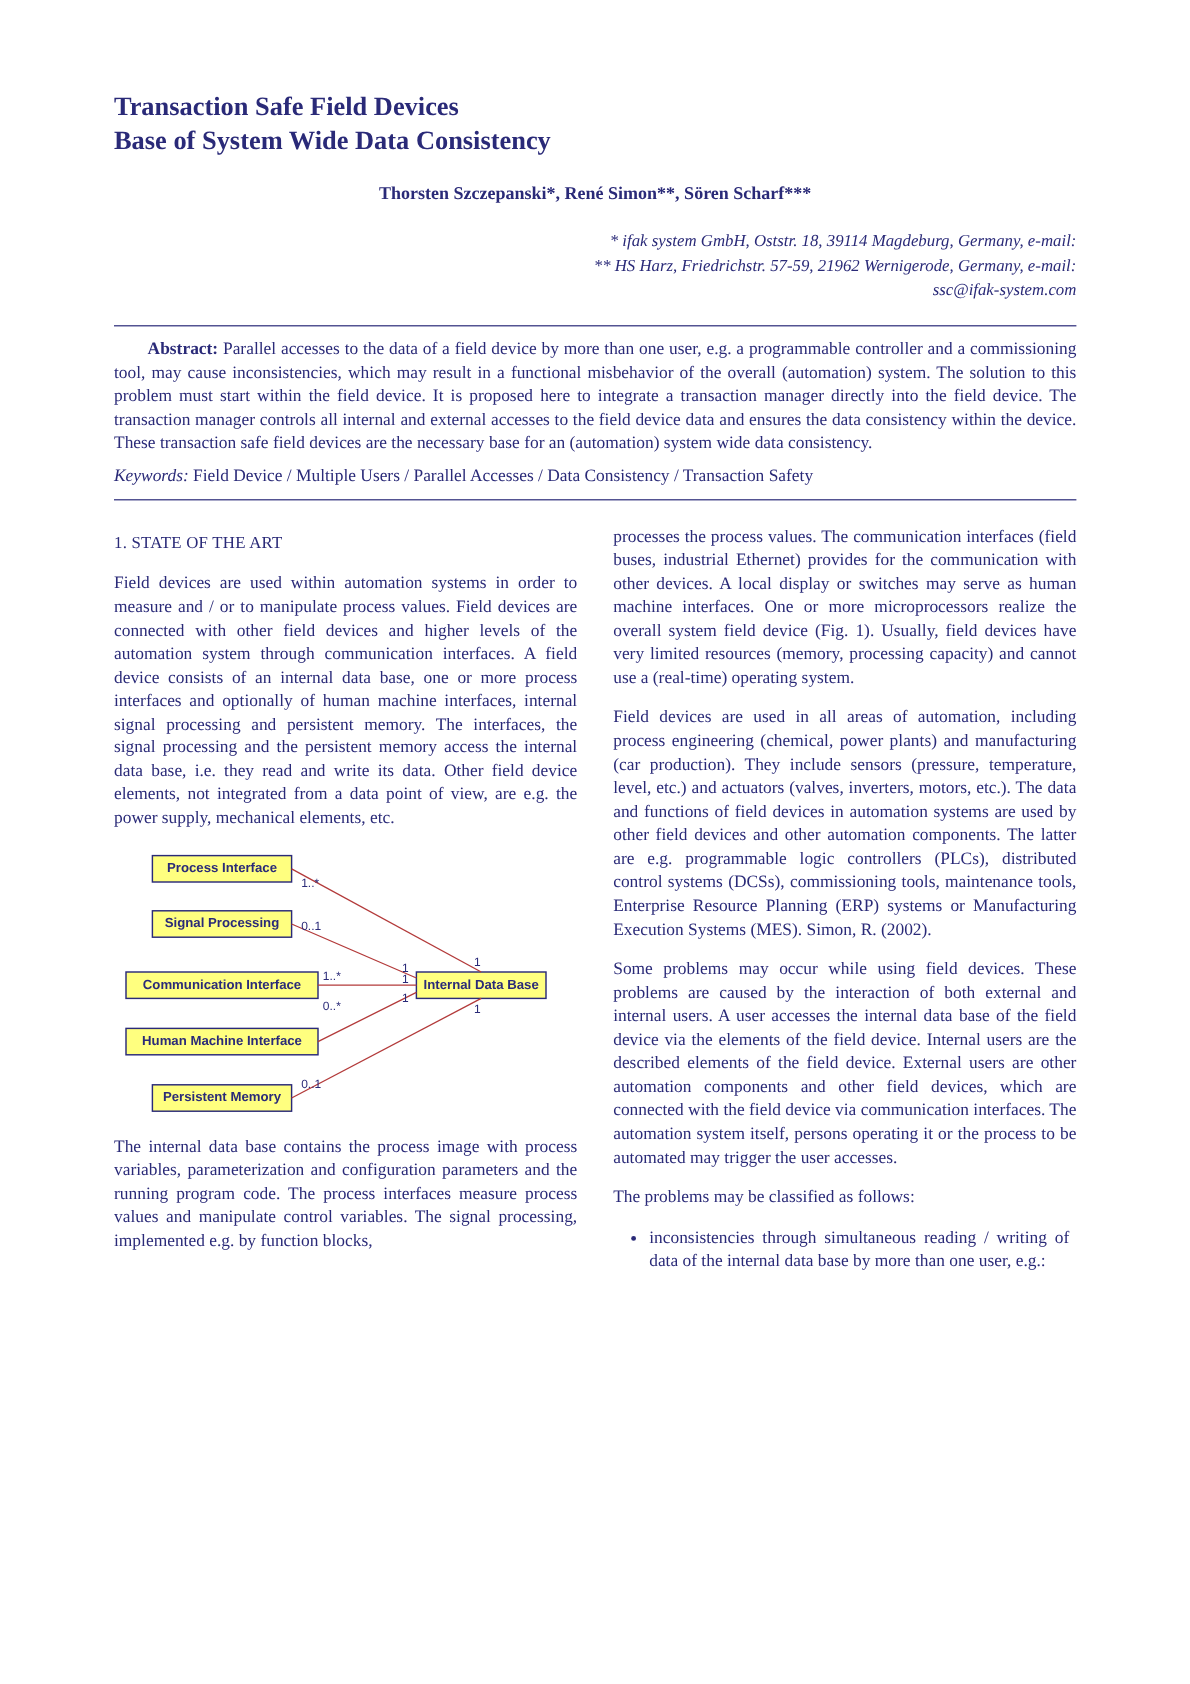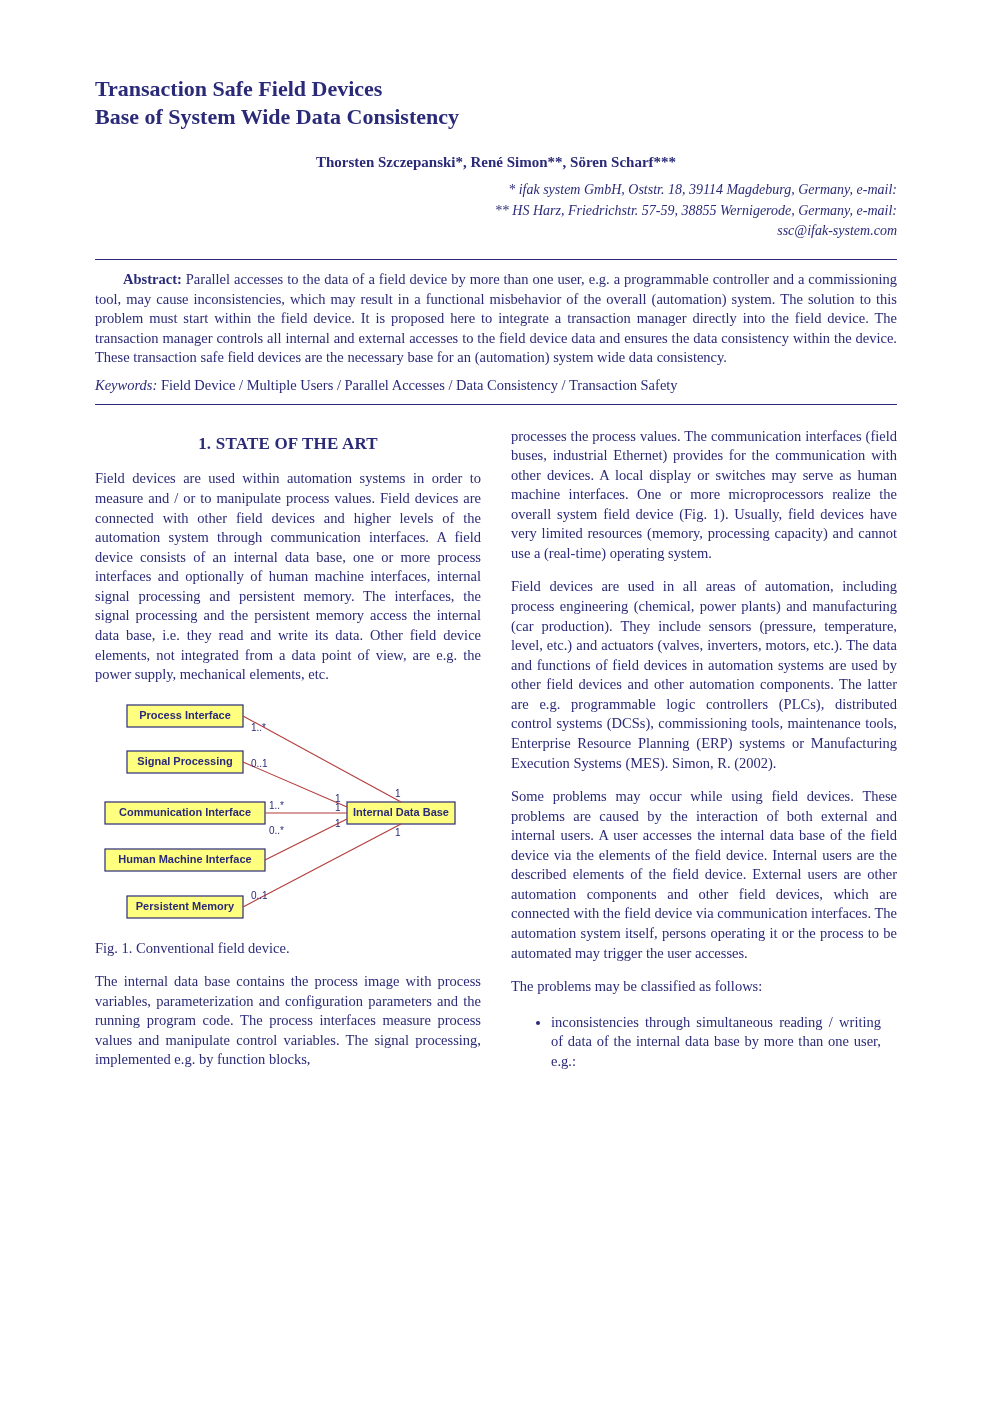--- a/index.html
+++ b/index.html
@@ -20,21 +20,21 @@
       font-size: 22px;
       color: #2a2a78;
       font-family: Georgia, serif;
       line-height: 1.25;
     }
     .authors {
       text-align: center;
       font-weight: bold;
       color: #2a2a78;
       font-size: 15px;
-      margin-bottom: 8px;
+      margin-bottom: 20px;
     }
     .affiliations {
       text-align: right;
       font-style: italic;
       color: #2a2a78;
       font-size: 14px;
       line-height: 1.45;
       margin-bottom: 18px;
     }
     .hr { border: none; border-top: 1px solid #2a2a78; margin: 8px 0; }
@@ -52,36 +52,36 @@
       margin: 8px 0 6px;
     }
     .keywords .kw-label { }
     .columns {
       display: flex;
       gap: 30px;
       margin-top: 22px;
     }
     .col { flex: 1; color: #2a2a78; }
     .section-heading {
-      text-align: center;
-      font-size: 17px;
-      font-weight: bold;
+      text-align: left;
+      font-size: 14px;
+      font-weight: normal;
       letter-spacing: 0.2px;
       margin: 6px 0 14px;
     }
     p.para {
       text-align: justify;
       margin: 0 0 14px;
     }
     .fig-caption {
       font-size: 14.5px;
       margin: 10px 0 14px;
     }
     ul.bullets {
-      margin: 16px;
+      margin: 6px;
       padding-left: 24px;
     }
     ul.bullets li {
       text-align: justify;
       margin-bottom: 6px;
     }
     
     .figure {
       margin: 8px 0 10px 4px;
     }
@@ -115,21 +115,21 @@
 
 <div class="title-block">
   <div class="title-line">Transaction Safe Field Devices</div>
   <div class="title-line">Base of System Wide Data Consistency</div>
 </div>
 
 <div class="authors">Thorsten Szczepanski*, René Simon**, Sören Scharf***</div>
 
 <div class="affiliations">
   <div>* ifak system GmbH, Oststr. 18, 39114 Magdeburg, Germany, e-mail:</div>
-  <div>** HS Harz, Friedrichstr. 57-59, 38855 Wernigerode, Germany, e-mail:</div>
+  <div>** HS Harz, Friedrichstr. 57-59, 21962 Wernigerode, Germany, e-mail:</div>
   <div>ssc@ifak-system.com</div>
 </div>
 
 <hr class="hr">
 
 <div class="abstract-block">
   <span class="abstract-label">Abstract:</span><span> Parallel accesses to the data of a field device by more than one user, e.g. a programmable controller and a commissioning tool, may cause inconsistencies, which may result in a functional misbehavior of the overall (automation) system. The solution to this problem must start within the field device. It is proposed here to integrate a transaction manager directly into the field device. The transaction manager controls all internal and external accesses to the field device data and ensures the data consistency within the device. These transaction safe field devices are the necessary base for an (automation) system wide data consistency.</span>
 </div>
 
 <div class="keywords">
@@ -182,21 +182,20 @@
         <text class="cardlabel" x="236" y="112">1</text>
 
         <text class="cardlabel" x="170" y="135">0..*</text>
         <text class="cardlabel" x="236" y="128">1</text>
 
         <text class="cardlabel" x="152" y="200">0..1</text>
         <text class="cardlabel" x="296" y="137">1</text>
       </svg>
     </div>
 
-    <div class="fig-caption">Fig. 1. Conventional field device.</div>
 
     <p class="para" style="margin-bottom:0">The internal data base contains the process image with process variables, parameterization and configuration parameters and the running program code. The process interfaces measure process values and manipulate control variables. The signal processing, implemented e.g. by function blocks,</p>
   </div>
 
   <div class="col">
     <p class="para">processes the process values. The communication interfaces (field buses, industrial Ethernet) provides for the communication with other devices. A local display or switches may serve as human machine interfaces. One or more microprocessors realize the overall system field device (Fig. 1). Usually, field devices have very limited resources (memory, processing capacity) and cannot use a (real-time) operating system.</p>
     <p class="para">Field devices are used in all areas of automation, including process engineering (chemical, power plants) and manufacturing (car production). They include sensors (pressure, temperature, level, etc.) and actuators (valves, inverters, motors, etc.). The data and functions of field devices in automation systems are used by other field devices and other automation components. The latter are e.g. programmable logic controllers (PLCs), distributed control systems (DCSs), commissioning tools, maintenance tools, Enterprise Resource Planning (ERP) systems or Manufacturing Execution Systems (MES). Simon, R. (2002).</p>
     <p class="para">Some problems may occur while using field devices. These problems are caused by the interaction of both external and internal users. A user accesses the internal data base of the field device via the elements of the field device. Internal users are the described elements of the field device. External users are other automation components and other field devices, which are connected with the field device via communication interfaces. The automation system itself, persons operating it or the process to be automated may trigger the user accesses.</p>
     <p class="para">The problems may be classified as follows:</p>
     <ul class="bullets">

